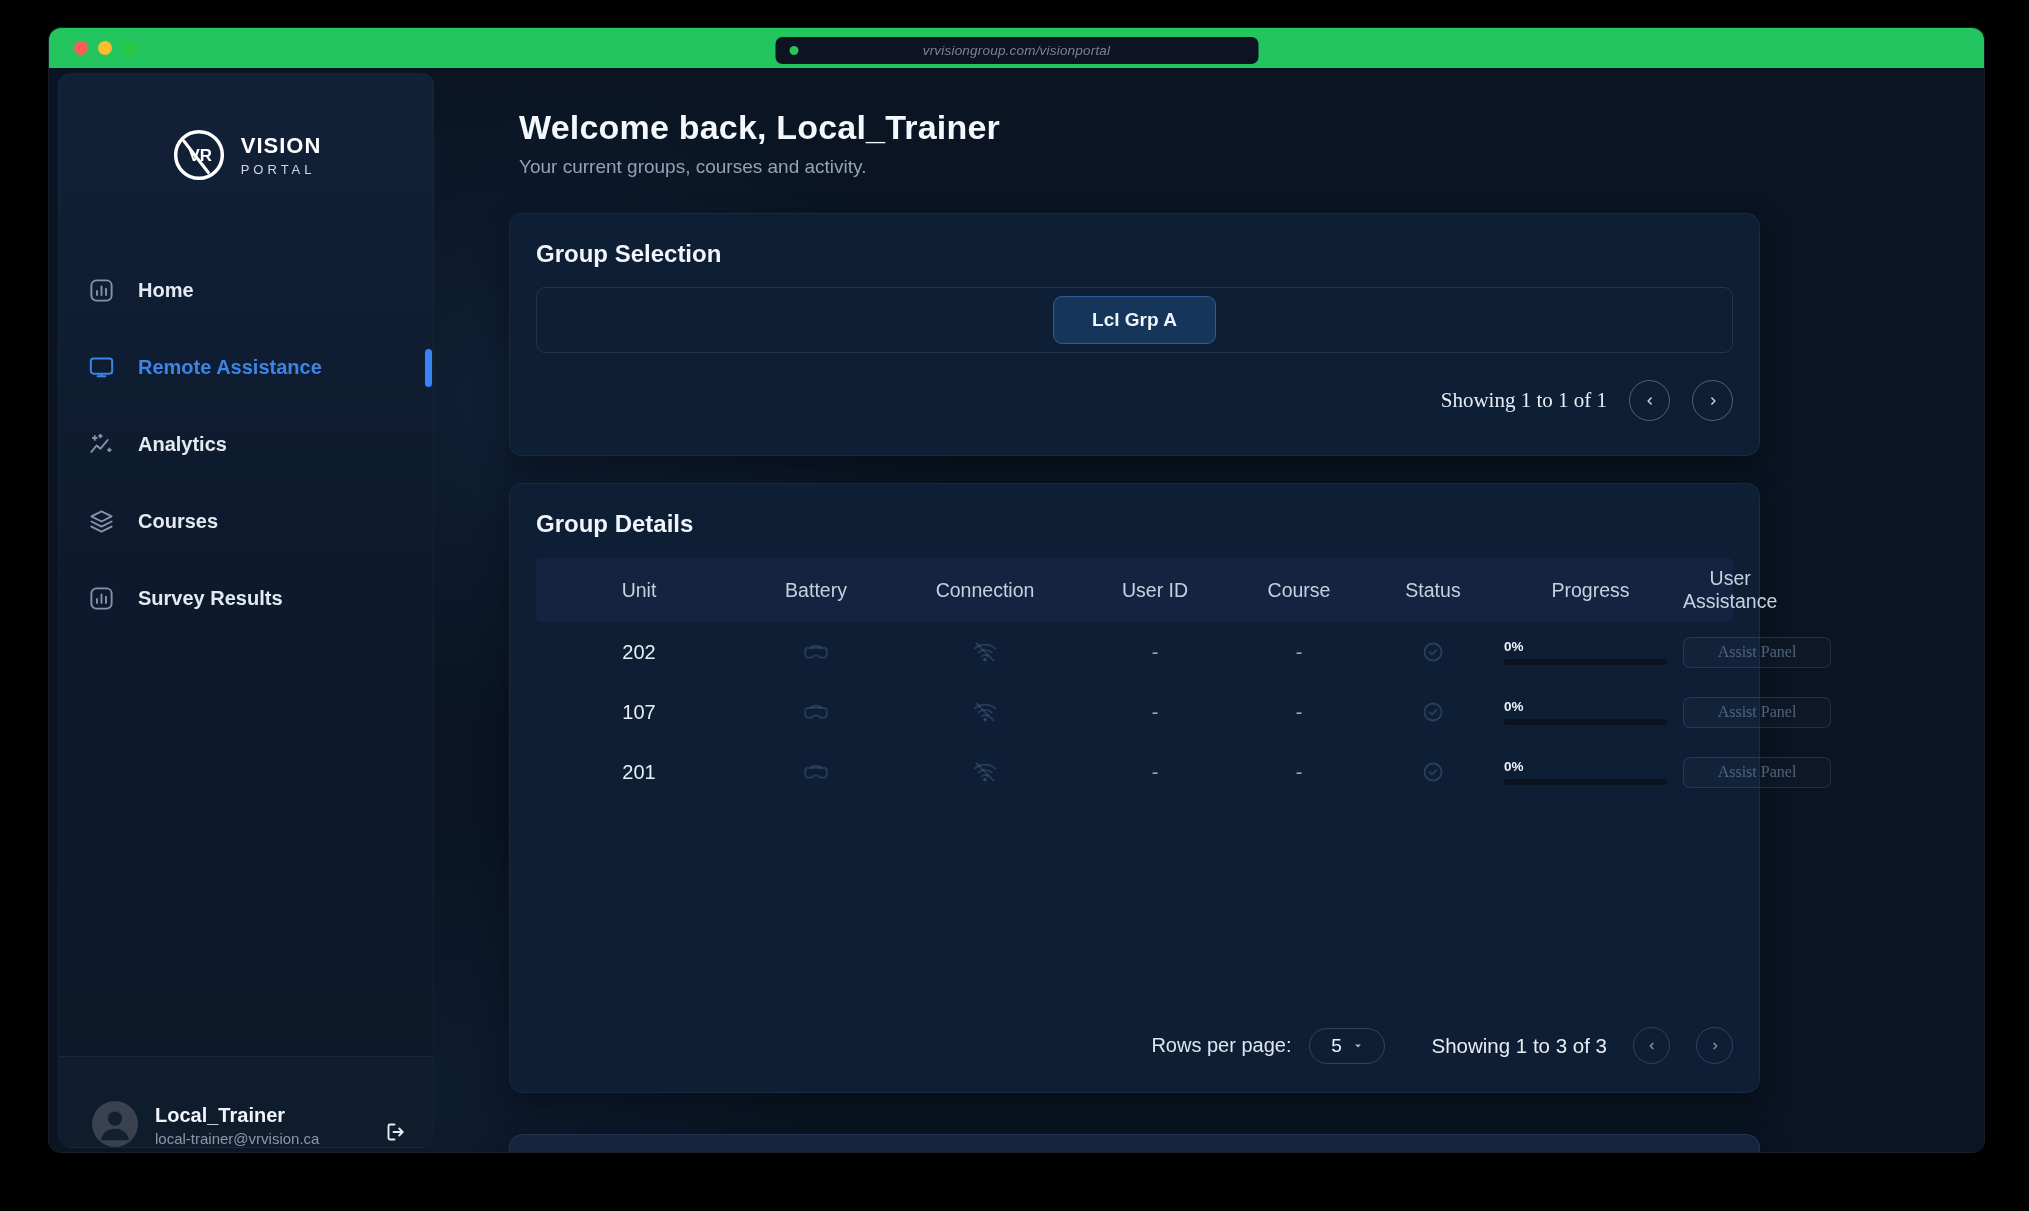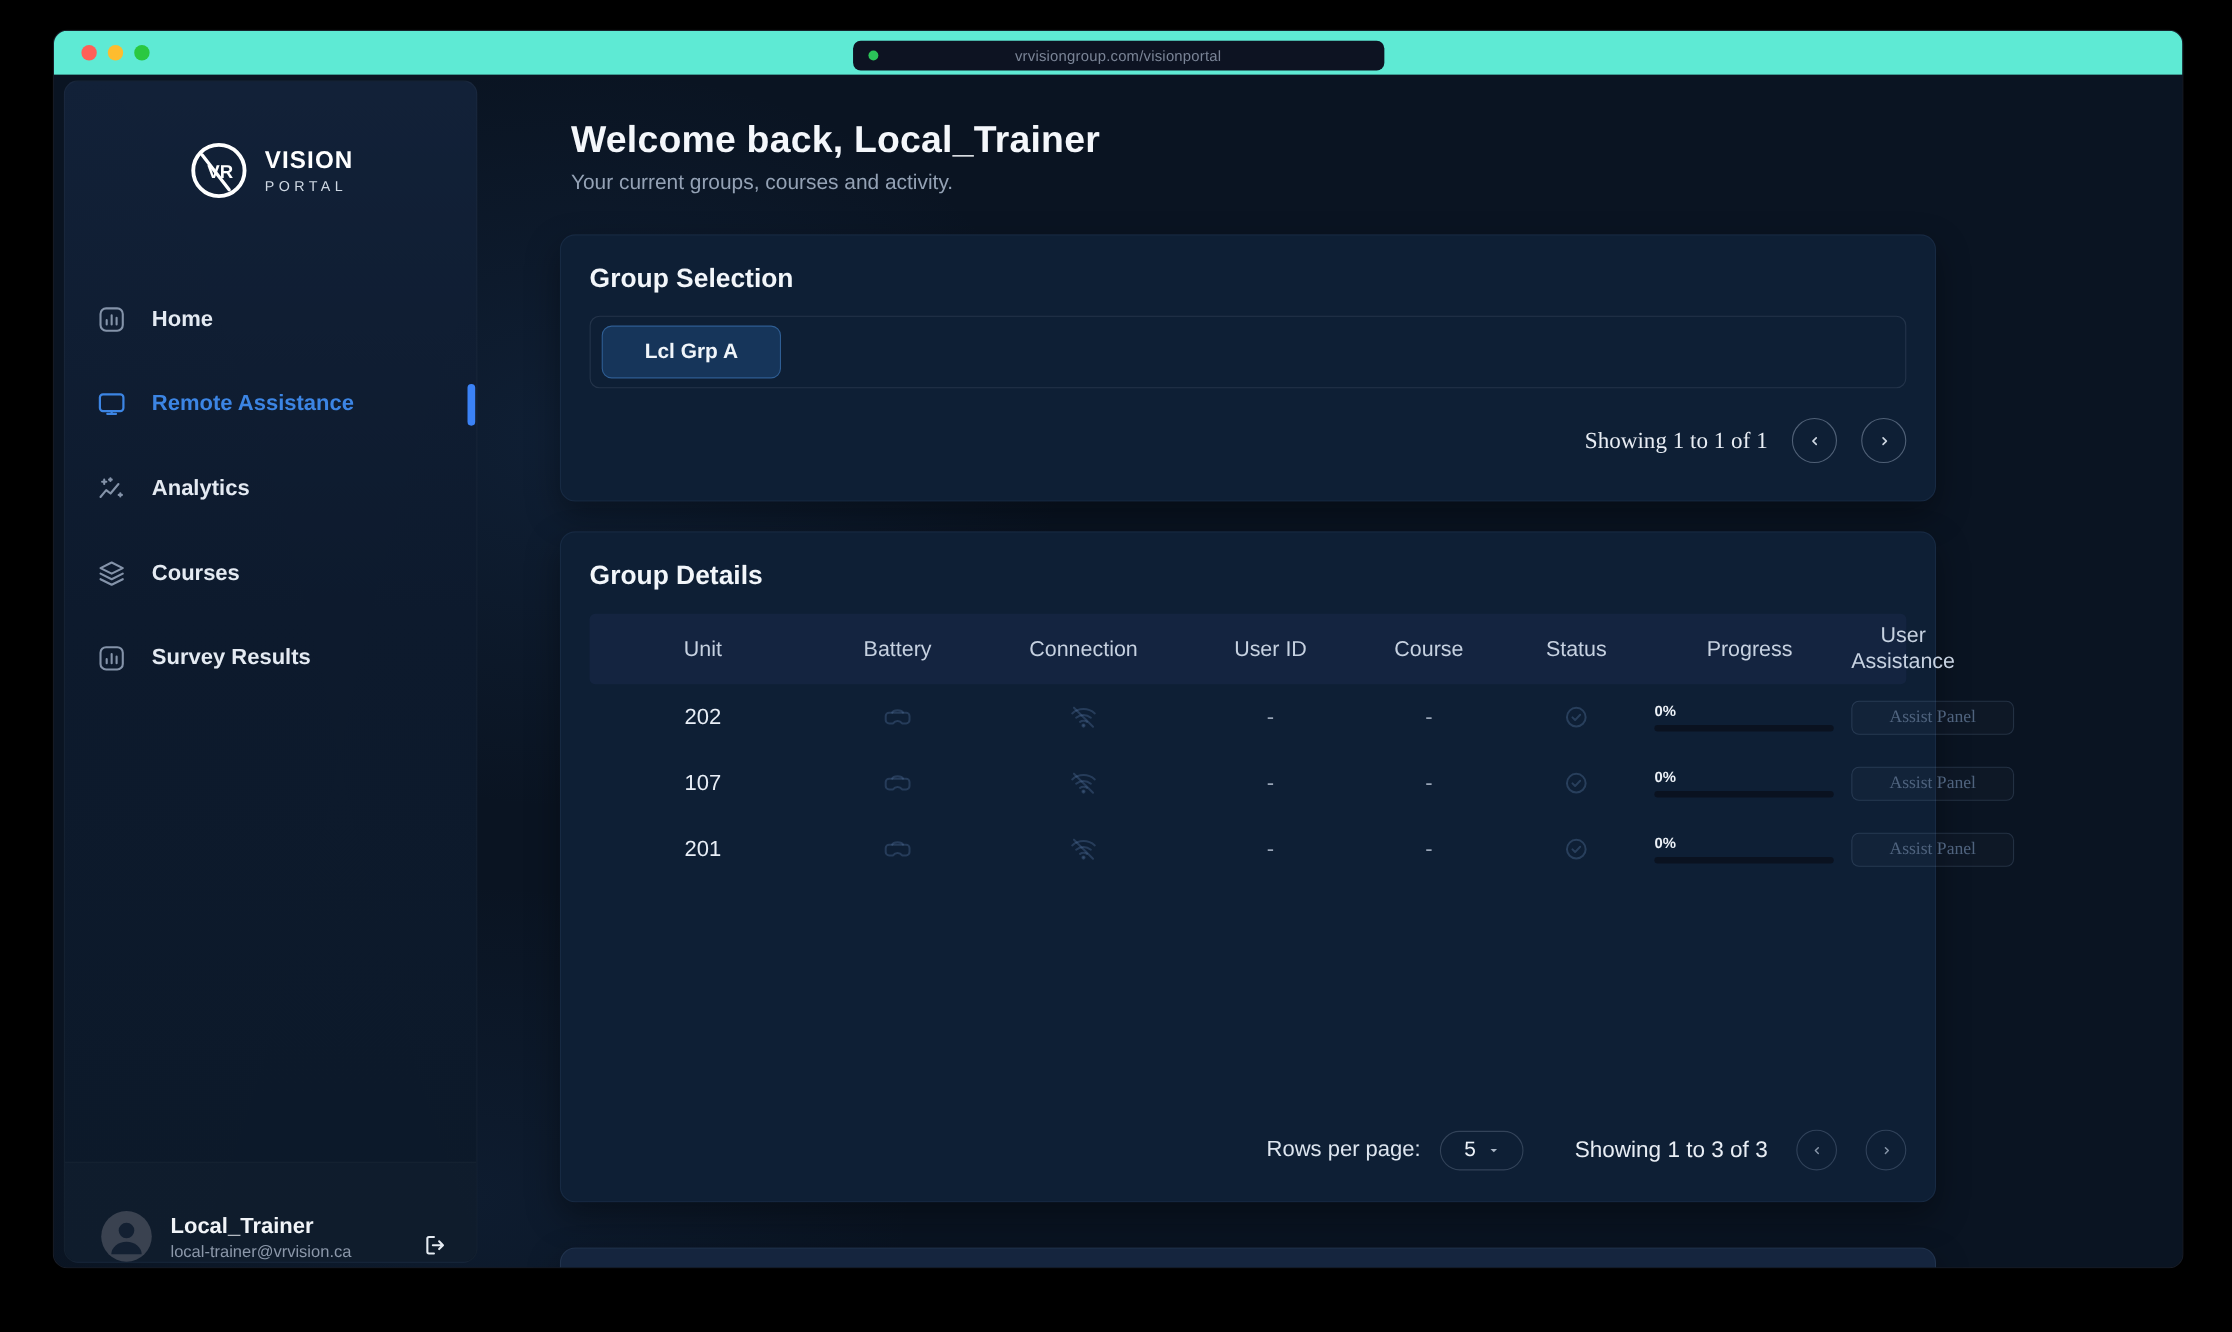--- a/index.html
+++ b/index.html
@@ -4,21 +4,21 @@
 <style>
   * { margin:0; padding:0; box-sizing:border-box; }
   html,body { width:2029px; height:1211px; background:#000; overflow:hidden;
     font-family:"Liberation Sans","DejaVu Sans",sans-serif; }
   body { position:relative; }
 
   
   .window { position:absolute; left:48px; top:27px; width:1937px; height:1126px;
     border-radius:13px; background:#0a0f1b; border:1px solid rgba(255,255,255,0.06);
     overflow:hidden; box-shadow:0 20px 60px rgba(0,0,0,0.6); }
-  .titlebar { position:relative; height:40px; background:#5eead4; }
+  .titlebar { position:relative; height:40px; background:#22c55e;font-style:italic; }
   .lights { position:absolute; left:25px; top:13px; display:flex; gap:10px; }
   .light { width:14px; height:14px; border-radius:50%; }
   .light.red { background:#ff5f57; } .light.yellow { background:#febc2e; } .light.green { background:#2ac840; }
   .urlbar { position:absolute; left:50%; top:9px; transform:translateX(-50%);
     width:483px; height:27px; background:#0d1322; border-radius:7px;
     display:flex; align-items:center; justify-content:center;
     color:#7a8496; font-size:13.5px; letter-spacing:0.2px; }
   .url-dot { position:absolute; left:14px; top:9px; width:9px; height:9px; border-radius:50%; background:#2bc358; }
 
   .content { position:absolute; top:40px; left:0; right:0; bottom:0;
@@ -58,21 +58,21 @@
   .welcome-title { margin:40px 0 0 10px; font-size:34px; font-weight:700; color:#f4f7fb; letter-spacing:0.2px; }
   .welcome-sub { margin:9px 0 0 10px; font-size:19px; color:#94a2b5; }
 
   .card { position:absolute; left:0; width:1251px; background:#0e1f35;
     border:1px solid rgba(125,160,210,0.09); border-radius:14px;
     box-shadow:0 12px 30px rgba(0,0,0,0.35); }
   .card-title { font-size:24px; font-weight:700; color:#f2f6fa; }
 
   .card1 { top:145px; height:243px; padding:26px; }
   .group-box { margin-top:19px; height:66px; border:1px solid rgba(148,163,184,0.16);
-    border-radius:9px; display:flex; align-items:center; padding:0 10px; }
+    border-radius:9px; display:flex; align-items:center; padding:0 10px;justify-content:center; }
   .group-chip { width:163px; height:48px; background:#16355a; border:1px solid #2f5e94;
     border-radius:9px; color:#f0f5fa; font-size:19px; font-weight:600;
     display:flex; align-items:center; justify-content:center; cursor:pointer; }
   .pagi-row { display:flex; align-items:center; justify-content:flex-end; margin-top:27px; gap:22px;font-family:Liberation Serif, serif; }
   .pagi-text { font-size:21px; color:#e8edf4; }
   .pagi-btn { width:41px; height:41px; border-radius:50%; border:1px solid rgba(160,175,198,0.45);
     background:transparent; display:flex; align-items:center; justify-content:center; cursor:pointer; }
   .pagi-btn svg { width:18px; height:18px; color:#ccd5e0; }
   .pagi-btn.small { width:37px; height:37px; border-color:rgba(140,158,185,0.28); }
   .pagi-btn.small svg { width:16px; height:16px; color:#8795a8; }

